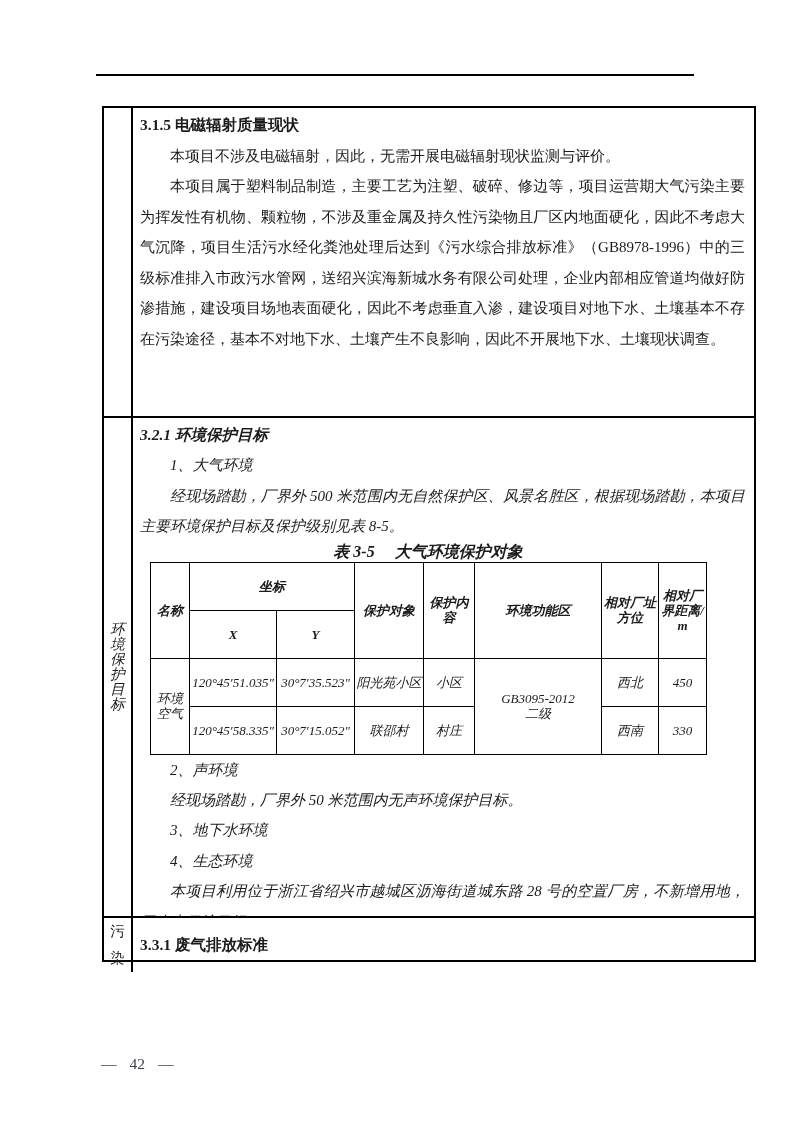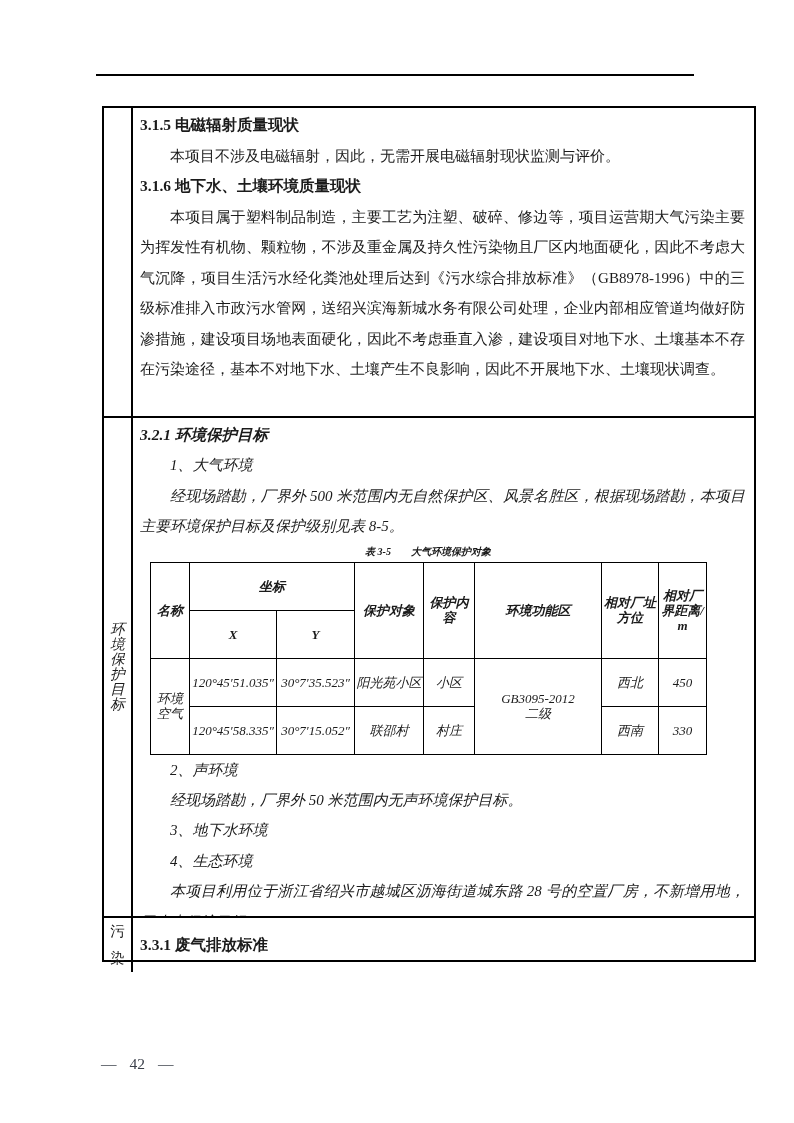--- a/index.html
+++ b/index.html
@@ -45,21 +45,21 @@
   }
   .cell.c1 p, .cell.c1 h3 { line-height:30.5px; }
   .cell.c2 p, .cell.c2 h3 { line-height:30.4px; }
   .cell h3 { font-size:15.5px; font-weight:700; }
   .cell p { text-align:justify; }
   .indent { text-indent:2em; }
   .c3 { display:flex; align-items:center; padding-top:0;border-radius:15px; }
   .caption {
     width:556px; margin-left:10px;
     display:flex; justify-content:center; gap:20px;
-    font-weight:700; font-size:10px; line-height:20px;
+    font-weight:700; font-size:16px; line-height:20px;
   }
   table.t35 {
     border-collapse:collapse; table-layout:fixed;
     width:556px; margin-left:10px;
   }
   table.t35 td {
     border:1.6px solid #000;
     text-align:center; vertical-align:middle;
     font-size:13px; line-height:15px;
     padding:16px 1px;
@@ -83,21 +83,20 @@
 <div class="page">
 
   <div class="top-rule"></div>
 
   <div class="doc">
 
     <div class="side row1"></div>
     <div class="cell c1 row1">
       <h3>3.1.5 电磁辐射质量现状</h3>
       <p class="indent">本项目不涉及电磁辐射，因此，无需开展电磁辐射现状监测与评价。</p>
-      <h3>3.1.6 地下水、土壤环境质量现状</h3>
       <p class="indent">本项目属于塑料制品制造，主要工艺为注塑、破碎、修边等，项目运营期大气污染主要为挥发性有机物、颗粒物，不涉及重金属及持久性污染物且厂区内地面硬化，因此不考虑大气沉降，项目生活污水经化粪池处理后达到《污水综合排放标准》（GB8978-1996）中的三级标准排入市政污水管网，送绍兴滨海新城水务有限公司处理，企业内部相应管道均做好防渗措施，建设项目场地表面硬化，因此不考虑垂直入渗，建设项目对地下水、土壤基本不存在污染途径，基本不对地下水、土壤产生不良影响，因此不开展地下水、土壤现状调查。</p>
     </div>
 
     <div class="side row2">
       <span class="vtext long">环境保护目标</span>
     </div>
     <div class="cell c2 row2">
       <h3>3.2.1 环境保护目标</h3>
       <p class="indent">1、大气环境</p>
       <p class="indent">经现场踏勘，厂界外 500 米范围内无自然保护区、风景名胜区，根据现场踏勘，本项目主要环境保护目标及保护级别见表 8-5。</p>

